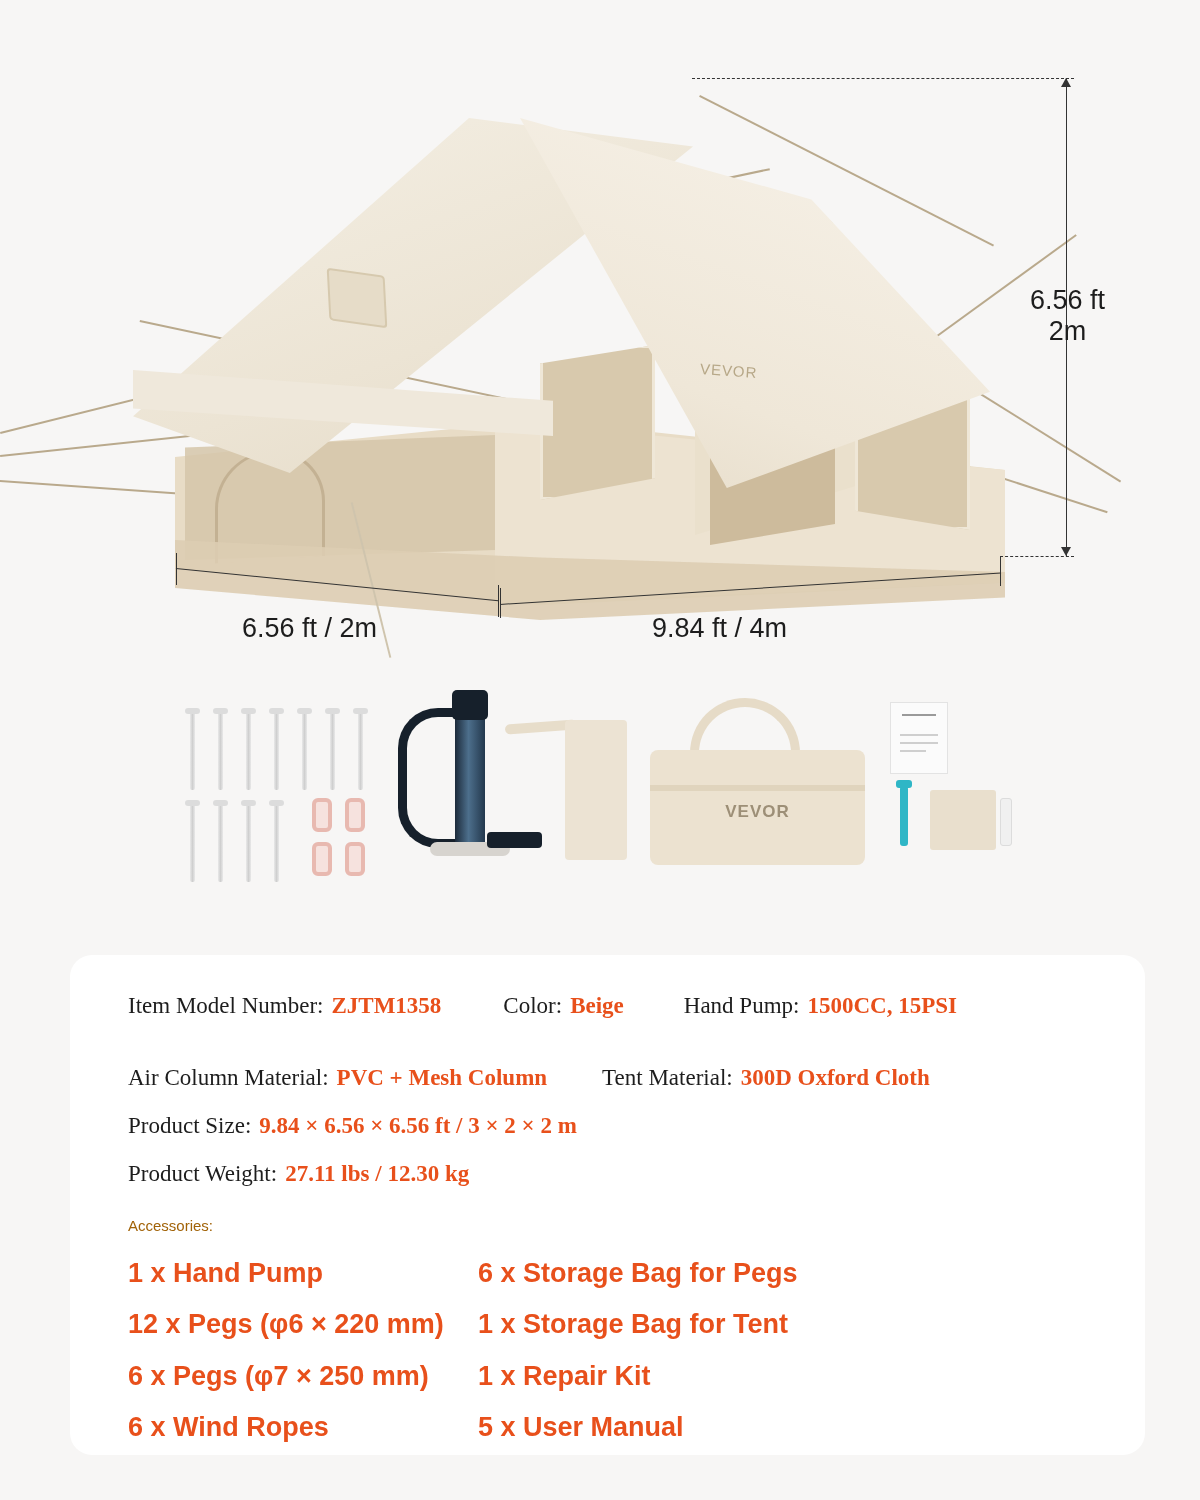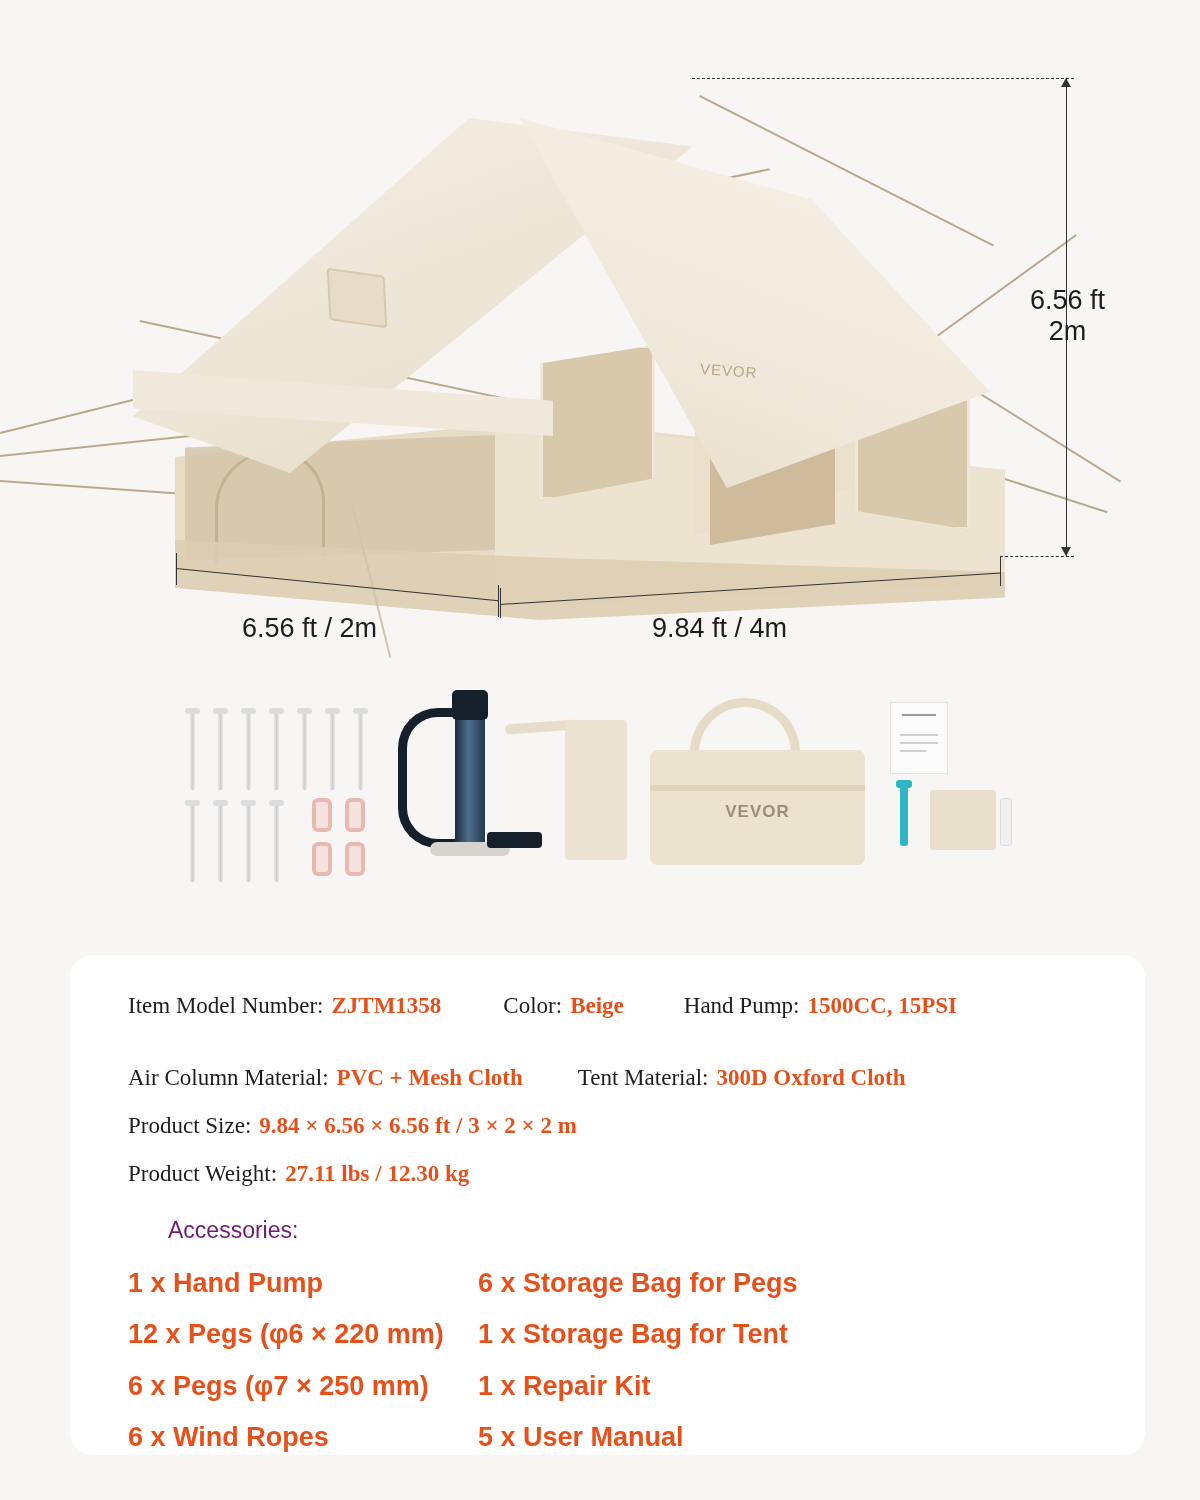--- a/index.html
+++ b/index.html
@@ -351,25 +351,24 @@
   .spec-value {
     color: #e8501b;
     font-weight: bold;
     margin-left: 8px;
   }
   .gap-1 { margin-left: 62px; }
   .gap-2 { margin-left: 60px; }
   .gap-3 { margin-left: 55px; margin-top: 24px; }
 
   .acc-title {
-    font-size: 23px;
-    color: #701a75;
+    font-size: 15px;
+    color: #a16207;
     margin-top: 30px;
     margin-bottom: 14px;
-    margin-left: 40px;
   }
   .acc-grid {
     display: flex;
   }
   .acc-col {
     display: flex;
     flex-direction: column;
   }
   .acc-col:first-child { width: 350px; }
   .acc-item {
@@ -495,21 +494,21 @@
       </div>
       <div class="spec-item gap-2">
         <span class="spec-label">Hand Pump:</span>
         <span class="spec-value">1500CC, 15PSI</span>
       </div>
     </div>
 
     <div class="spec-row">
       <div class="spec-item">
         <span class="spec-label">Air Column Material:</span>
-        <span class="spec-value">PVC + Mesh Cloth</span>
+        <span class="spec-value">PVC + Mesh Column</span>
       </div>
       <div class="spec-item gap-3">
         <span class="spec-label">Tent Material:</span>
         <span class="spec-value">300D Oxford Cloth</span>
       </div>
     </div>
 
     <div class="spec-row">
       <div class="spec-item">
         <span class="spec-label">Product Size:</span>

